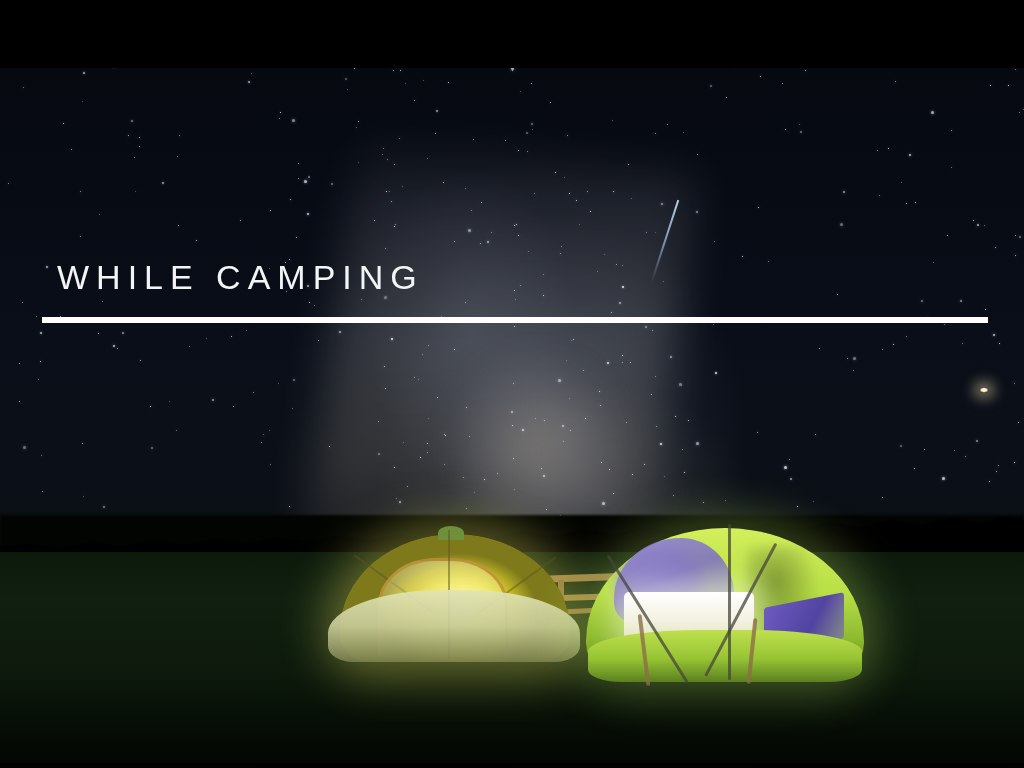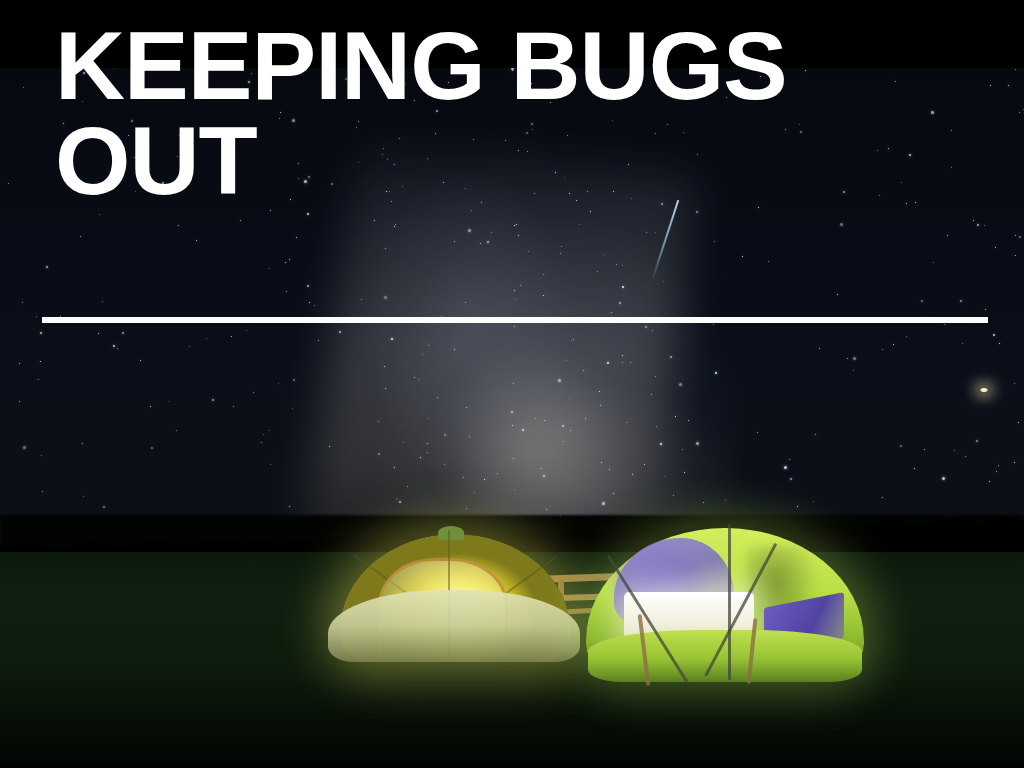--- a/index.html
+++ b/index.html
@@ -662,17 +662,16 @@
     <div class="tr-pole tr-p1"></div>
     <div class="tr-pole tr-p2"></div>
     <div class="tr-pole tr-p3"></div>
     <div class="tr-pole tr-p4"></div>
     <div class="tr-pole tr-p5"></div>
   </div>
 
   <div class="band-top"></div>
   <div class="band-bottom"></div>
 
-  <div class="title">KEEPING BUGS
-OUT</div>
+  <div class="subtitle">WHILE CAMPING</div>
   <div class="divider"></div>
 
 </div>
 
 </body></html>

